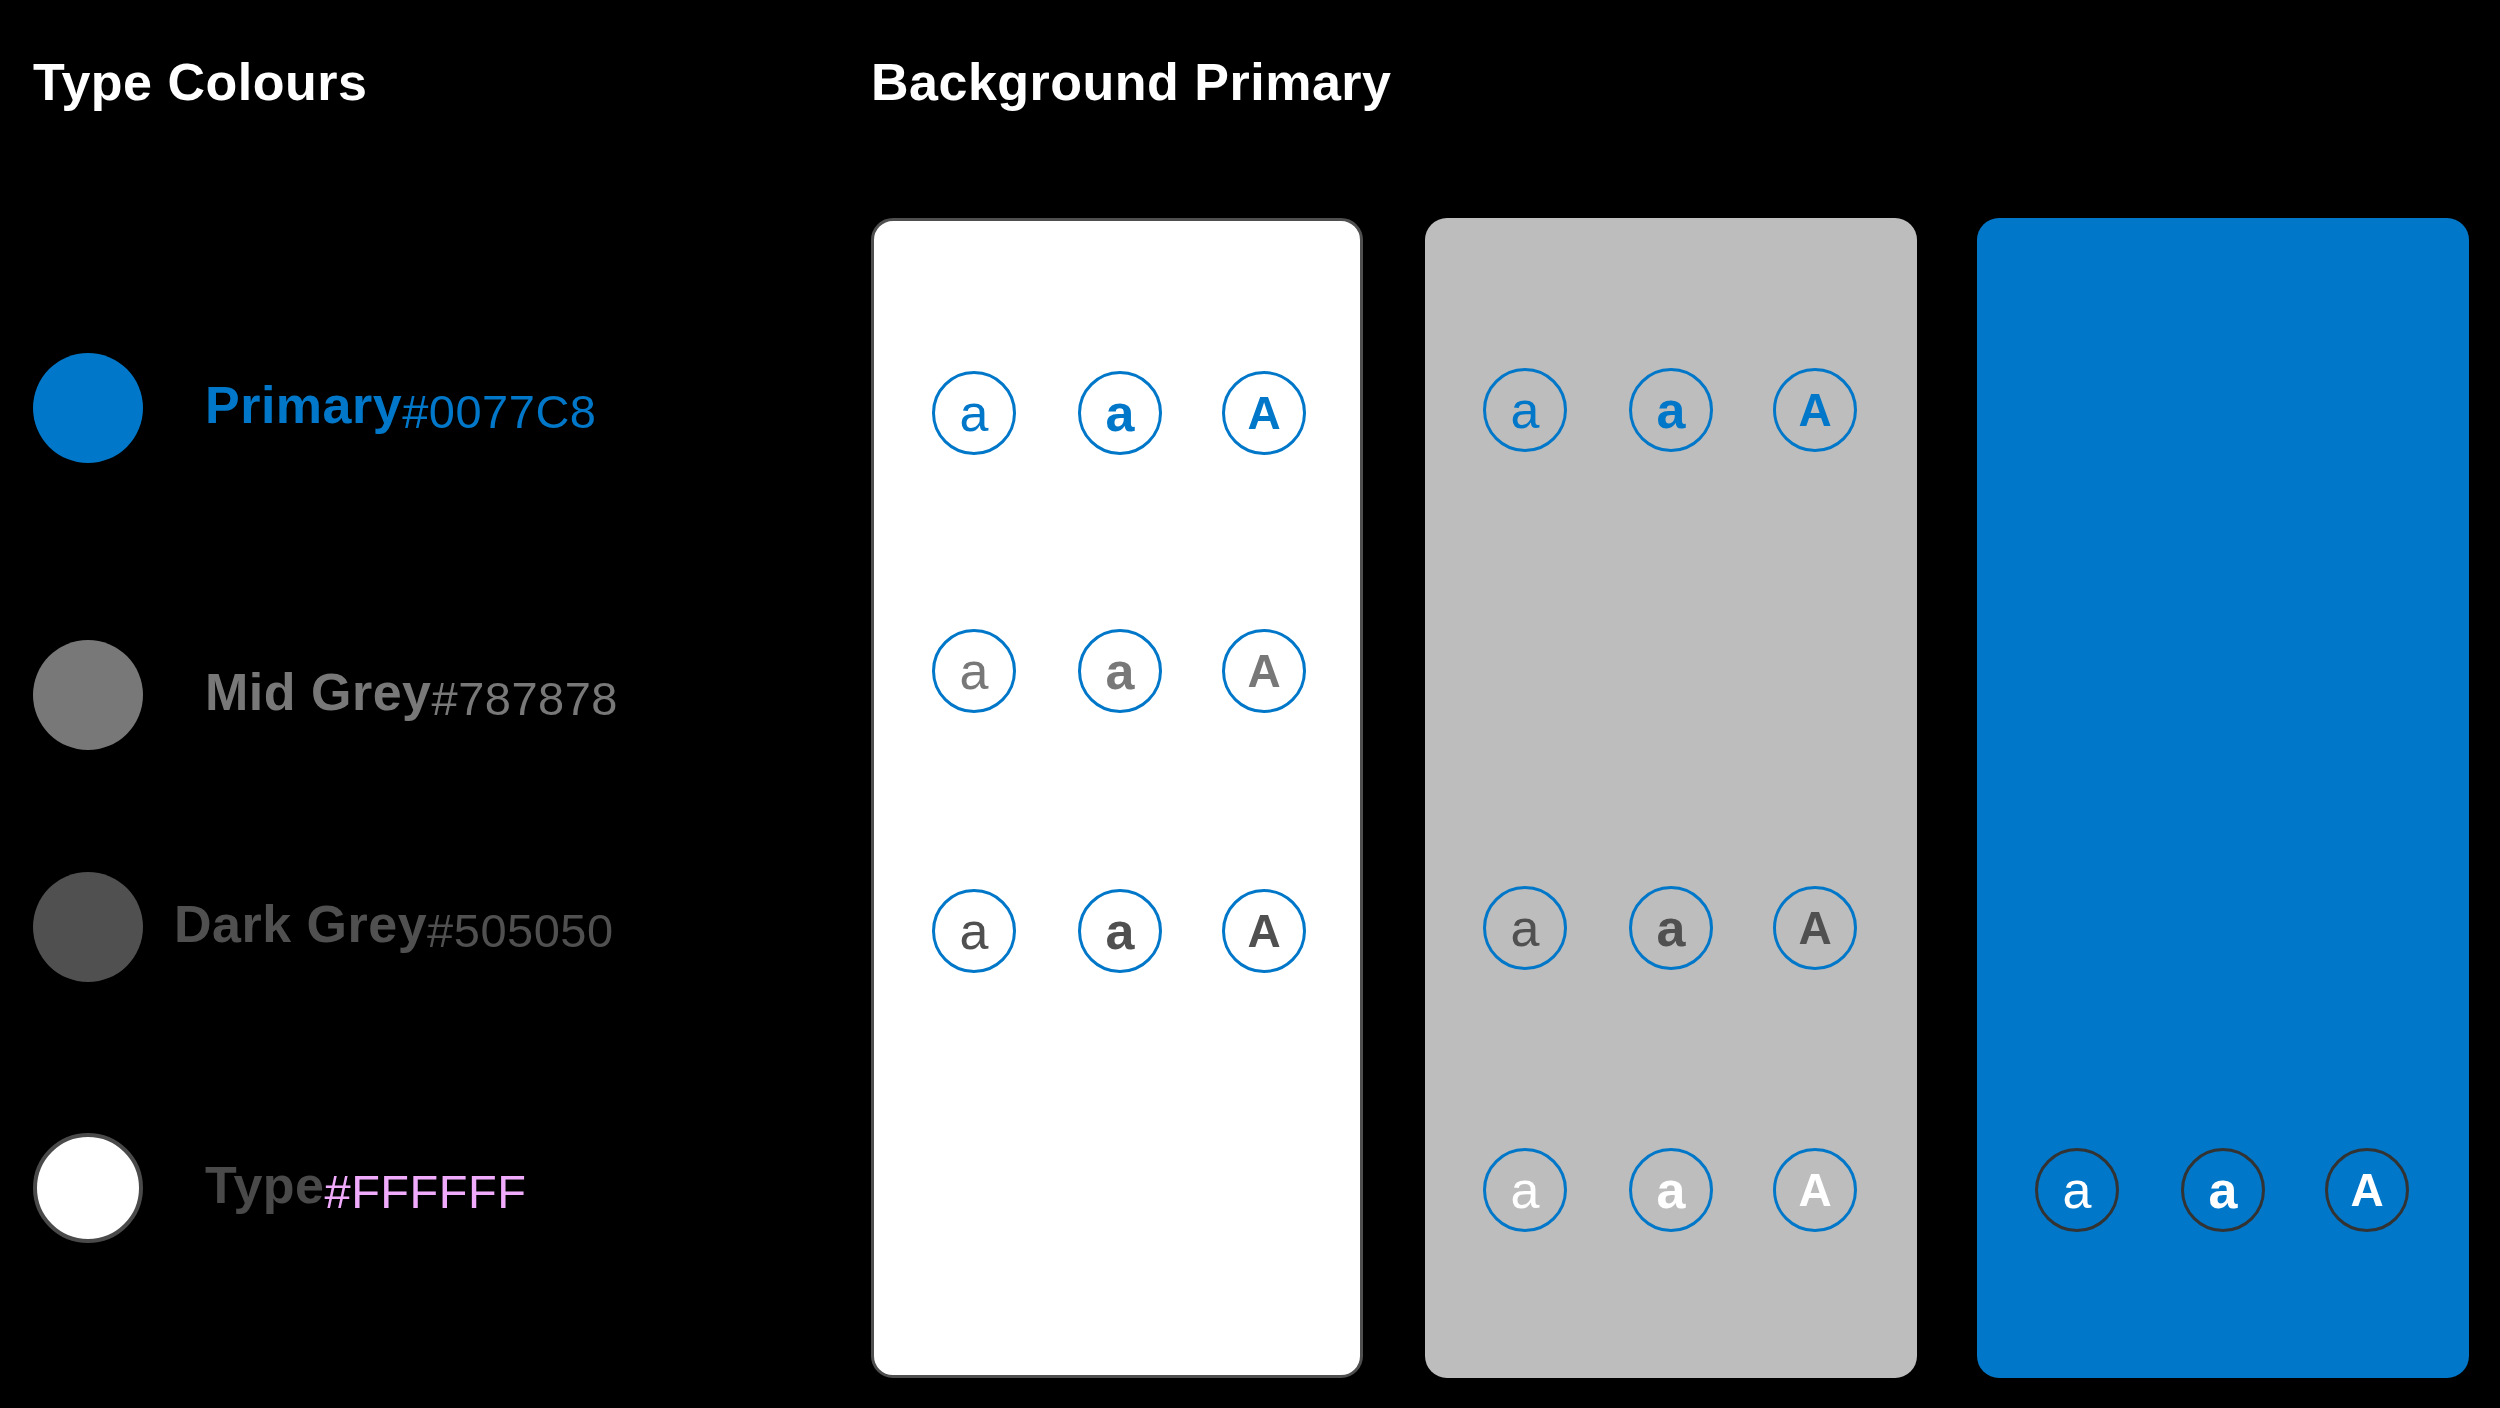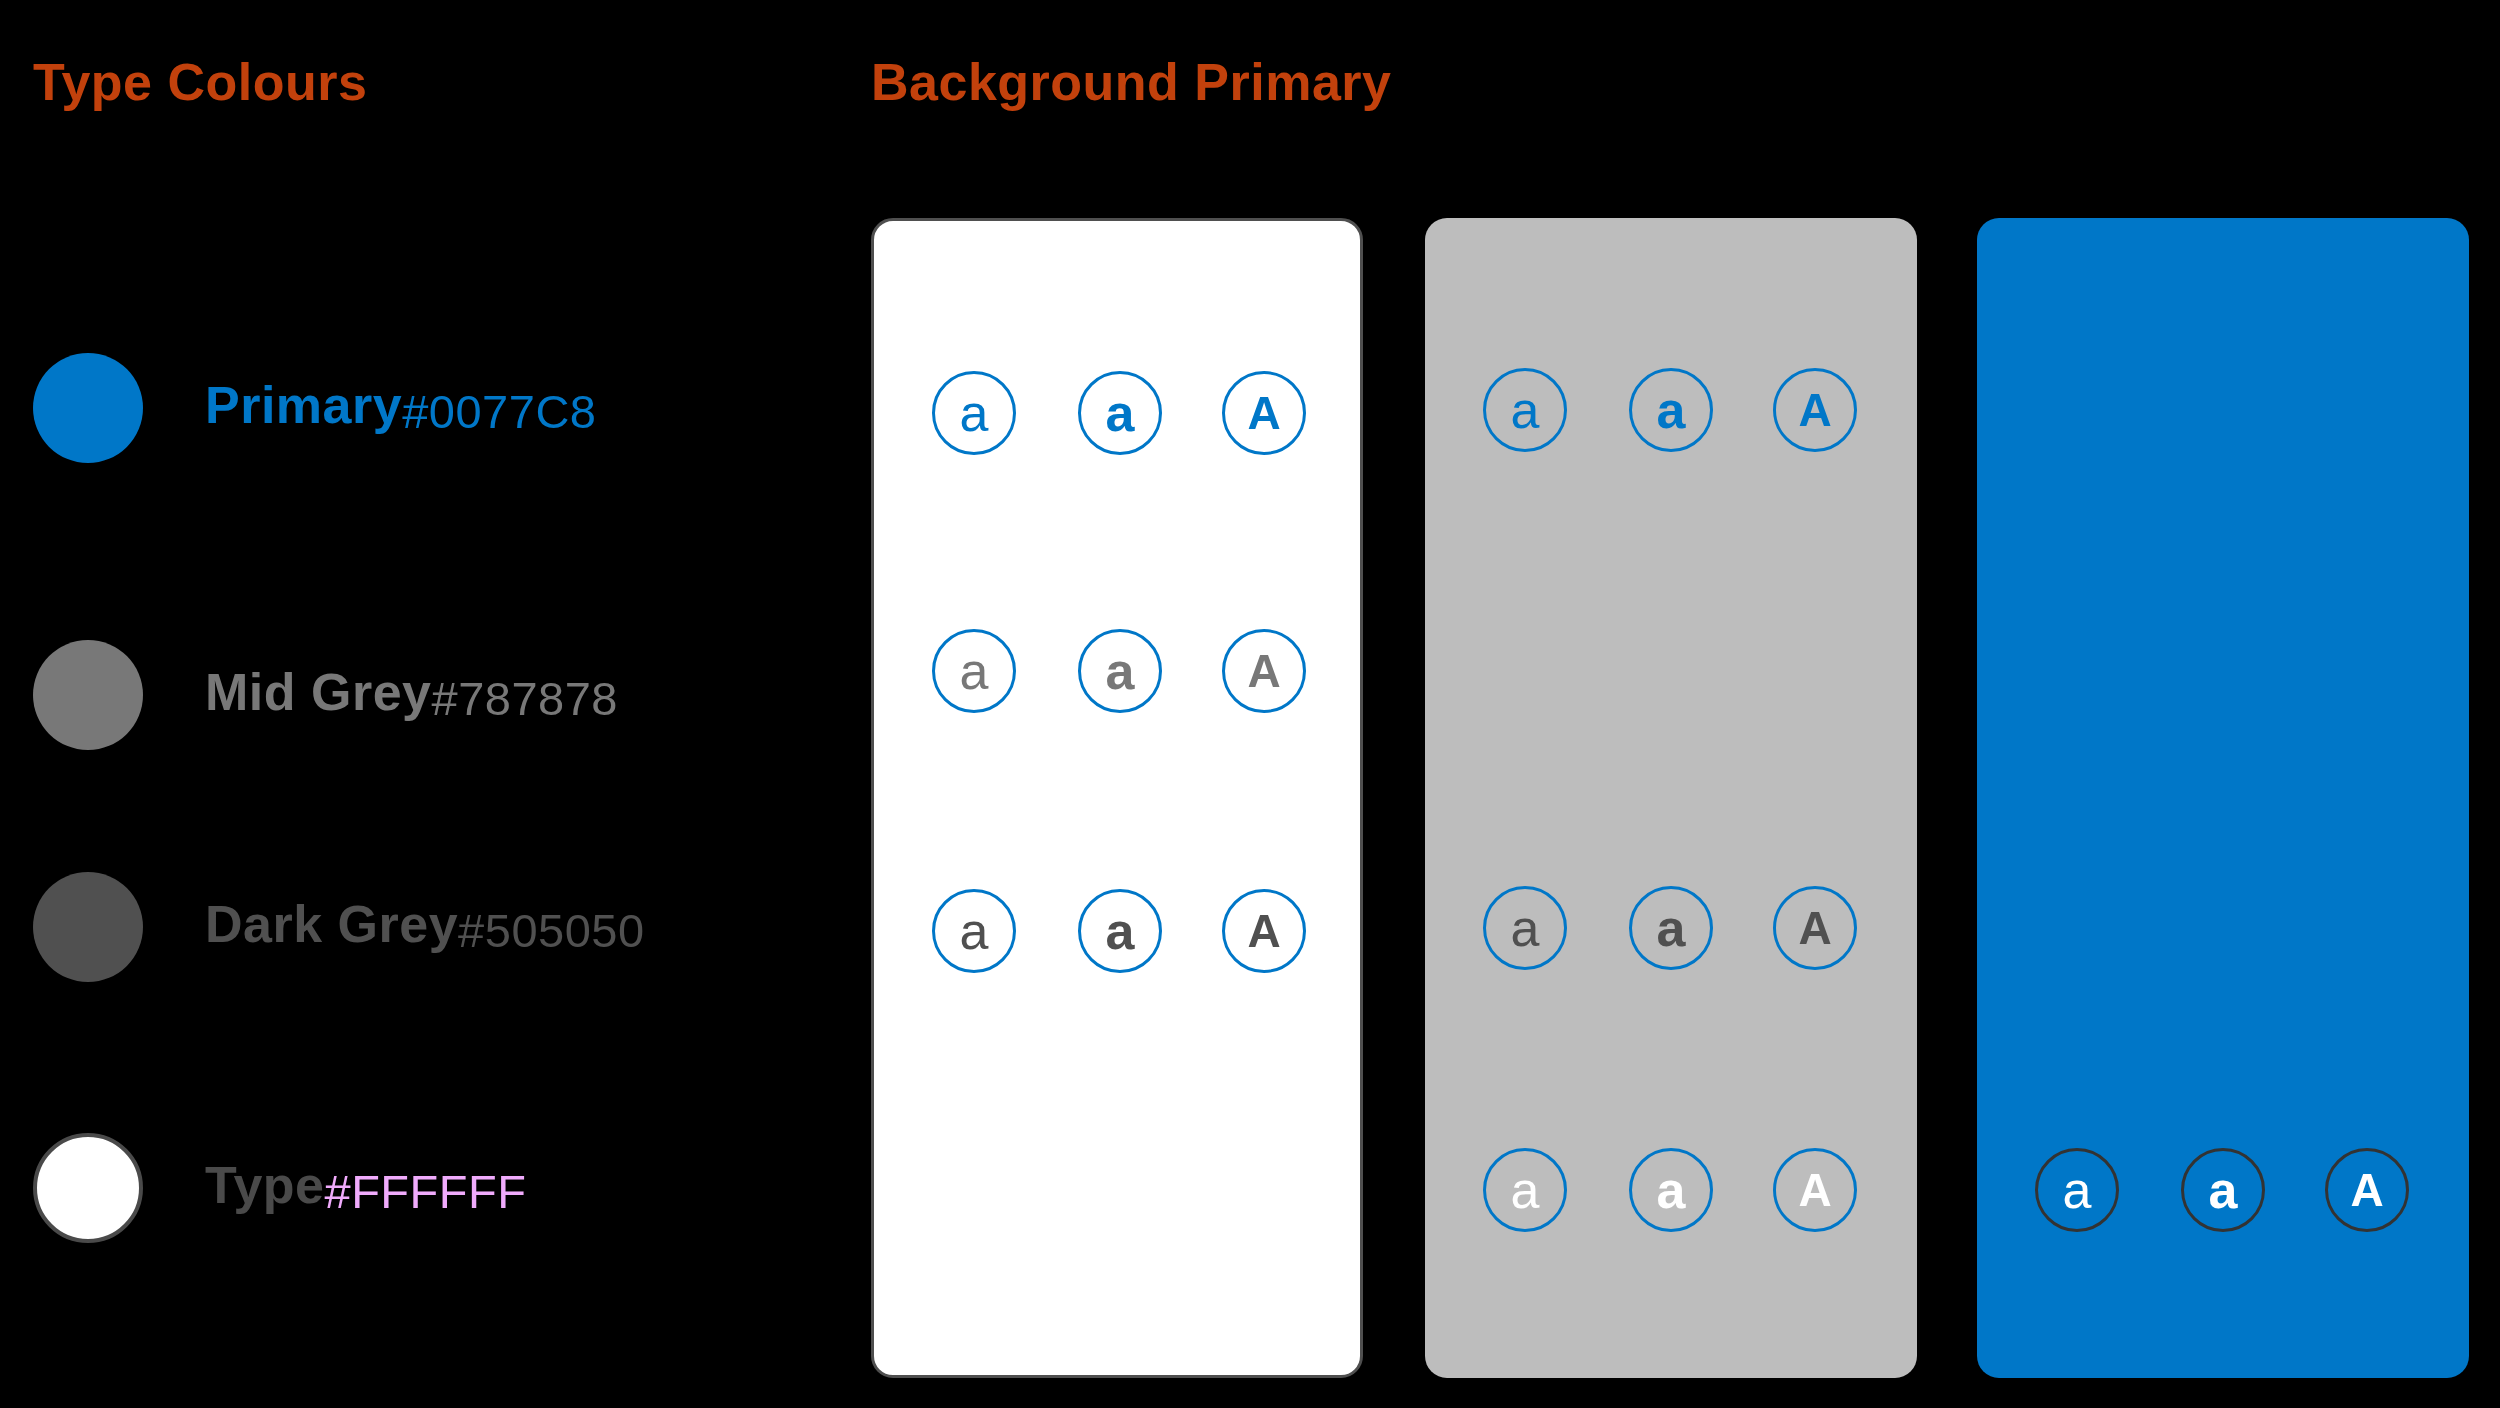--- a/index.html
+++ b/index.html
@@ -9,38 +9,38 @@
     overflow:hidden;
     font-family:"Liberation Sans", sans-serif;
   }
 
   
   .heading{
     position:absolute;
     font-size:52px;
     font-weight:700;
     letter-spacing:0.5px;
-    color:#c2410c;
+    color:#ffffff;
     line-height:1;
   }
   #heading-type{left:33px;top:56px;}
   #heading-bg{left:871px;top:56px;}
 
   
   .palette-row{
     position:absolute;
     left:33px;
     height:110px;
     display:flex;
     align-items:center;
     gap:62px;
   }
   #row-primary{top:353px;}
   #row-midgrey{top:612px;margin-top:28px;}
-  #row-darkgrey{top:872px;}
+  #row-darkgrey{top:872px;gap:31px;}
   #row-white{top:1133px;}
 
   .swatch{
     width:110px;height:110px;
     border-radius:50%;
     flex:0 0 auto;
     box-sizing:border-box;
   }
   .swatch-primary{background:#0077C8;}
   .swatch-mid{background:#787878;}

